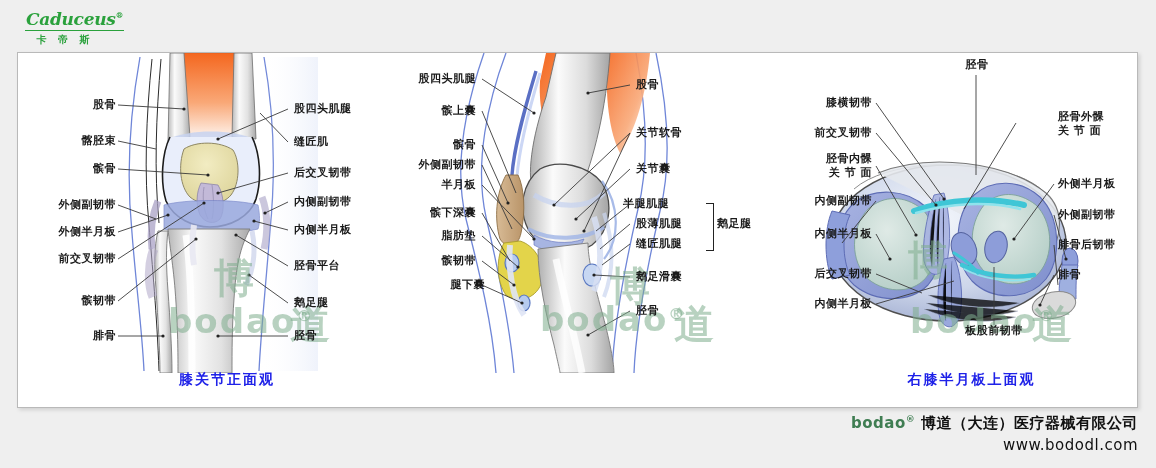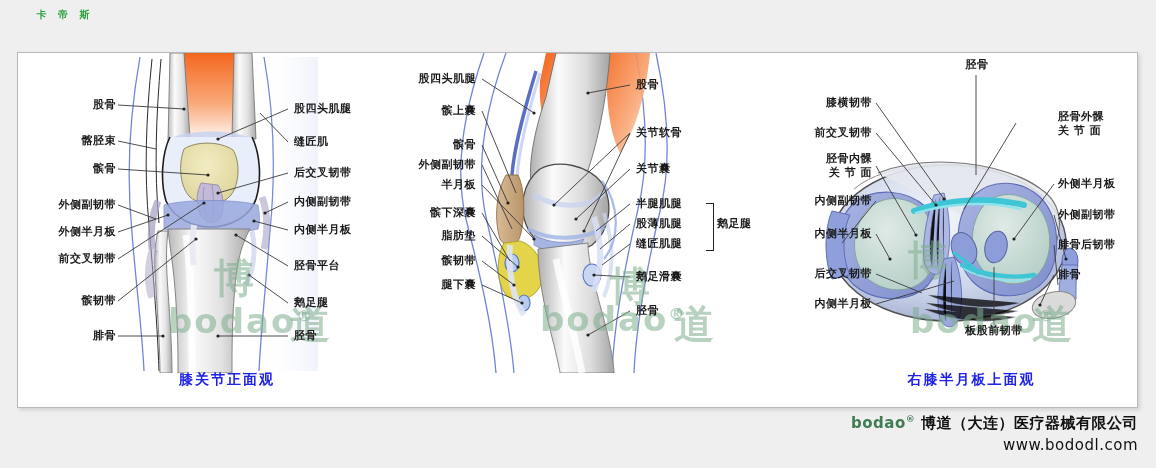--- a/index.html
+++ b/index.html
@@ -82,20 +82,21 @@
     color:#3f7d52;font-weight:bold;font-size:15px;letter-spacing:0.5px;
   }
   #footer .reg{font-size:9px;vertical-align:super;}
   #footer .line2{font-size:15px;color:#111;margin-top:3px;letter-spacing:0.5px;}
 </style>
 </head>
 <body>
 
 <div id="header">
   <div id="logo">
+    <div class="word"><span>Caduceus</span><span class="reg">®</span></div>
     <div class="cn">卡 帝 斯</div>
   </div>
 </div>
 
 <div id="card">
 
   <div class="panel" id="panel-1">
     <div class="art">
       <svg viewBox="0 0 370 320" width="370" height="320" xmlns="http://www.w3.org/2000/svg">
         <defs>
@@ -340,26 +341,26 @@
     <div class="wm wm-cn" style="left:286px;top:244px;">道</div>
 
     <div class="lbl r" style="left:0px;top:19px;width:88px;">股四头肌腿</div>
     <div class="lbl r" style="left:0px;top:51px;width:88px;">髌上囊</div>
     <div class="lbl r" style="left:0px;top:85px;width:88px;">髌骨</div>
     <div class="lbl r" style="left:0px;top:105px;width:88px;">外侧副韧带</div>
     <div class="lbl r" style="left:0px;top:125px;width:88px;">半月板</div>
     <div class="lbl r" style="left:0px;top:153px;width:88px;">髌下深囊</div>
     <div class="lbl r" style="left:0px;top:176px;width:88px;">脂肪垫</div>
     <div class="lbl r" style="left:0px;top:201px;width:88px;">髌韧带</div>
-    <div class="lbl r" style="left:0px;top:225px;width:88px;">腿下囊</div>
+    <div class="lbl r" style="left:9px;top:225px;width:88px;">腿下囊</div>
 
     <div class="lbl l" style="left:248px;top:25px;">股骨</div>
     <div class="lbl l" style="left:248px;top:73px;">关节软骨</div>
     <div class="lbl l" style="left:248px;top:109px;">关节囊</div>
-    <div class="lbl l" style="left:248px;top:144px;">半腿肌腿</div>
+    <div class="lbl l" style="left:235px;top:144px;">半腿肌腿</div>
     <div class="lbl l" style="left:248px;top:164px;">股薄肌腿</div>
     <div class="lbl l" style="left:248px;top:184px;">缝匠肌腿</div>
     <div class="bracket" style="left:318px;top:150px;height:46px;"></div>
     <div class="lbl l" style="left:329px;top:164px;">鹅足腿</div>
     <div class="lbl l" style="left:248px;top:217px;">鹅足滑囊</div>
     <div class="lbl l" style="left:248px;top:251px;">胫骨</div>
 
   </div>
 
   <div class="panel" id="panel-3">

